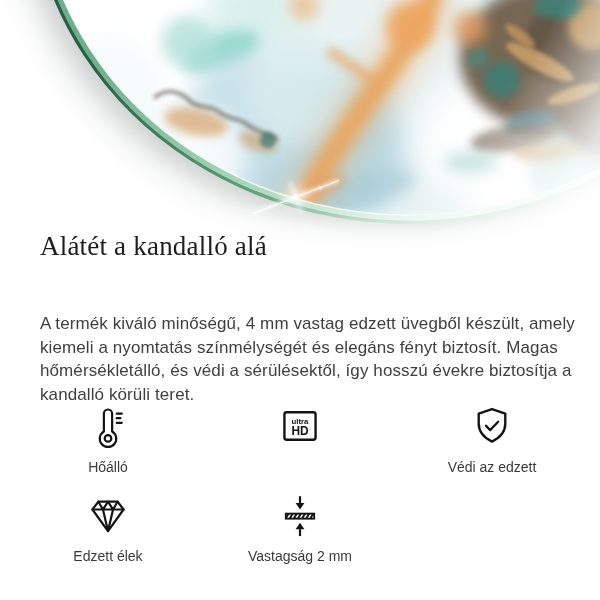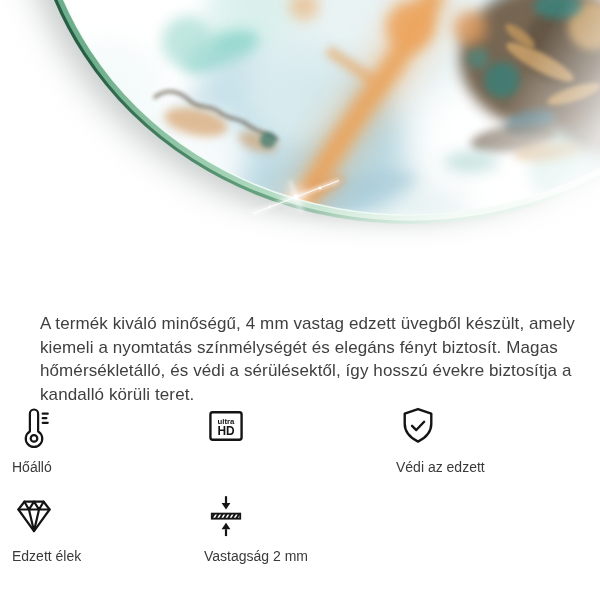--- a/index.html
+++ b/index.html
@@ -17,21 +17,21 @@
     letter-spacing:0.2px;
   }
   .desc{
     position:absolute;left:40px;top:312px;width:540px;margin:0;
     font-size:17px;line-height:23.5px;color:#3f3f3f;letter-spacing:0.1px;
   }
   .features{
     position:absolute;left:12px;top:402px;width:576px;
     display:grid;grid-template-columns:repeat(3,1fr);row-gap:16px;
   }
-  .feature{display:flex;flex-direction:column;align-items:flex-start;}
+  .feature{display:flex;flex-direction:column;align-items:center;}
   .ficon{height:48px;display:flex;align-items:center;justify-content:center;}
   .flabel{margin-top:9px;font-size:14px;color:#3a3a3a;text-align:center;}
   .st{fill:none;stroke:#141414;stroke-width:2.4;stroke-linecap:round;stroke-linejoin:round;}
   .stb{fill:none;stroke:#141414;stroke-width:2.6;stroke-linecap:round;stroke-linejoin:round;}
   .fil{fill:#141414;stroke:none;}
   .hatch{stroke:#141414;stroke-width:3.2;stroke-linecap:butt;}
   .hatch2{stroke:#141414;stroke-width:2.2;stroke-linecap:butt;}
   .hdtxt{fill:#141414;font-family:"Liberation Sans",sans-serif;text-anchor:middle;}
 </style>
 </head>
@@ -146,21 +146,21 @@
         <line x1="253" y1="213.5" x2="339" y2="180.5" stroke="#ffffff" stroke-width="2.5" opacity="0.95" filter="url(#f2)"></line>
         <line x1="253" y1="213.5" x2="339" y2="180.5" stroke="#ffffff" stroke-width="1"></line>
         <line x1="289.9" y1="181.1" x2="302.1" y2="212.9" stroke="#ffffff" stroke-width="2" opacity="0.9" filter="url(#f2)"></line>
         <circle cx="296" cy="197" r="2.6" fill="#ffffff"></circle>
         <circle cx="320" cy="188" r="1.6" fill="#ffffff" opacity="0.9"></circle>
         <circle cx="270" cy="207" r="1.4" fill="#ffffff" opacity="0.8"></circle>
       </g>
     </svg>
   </div>
 
-  <h1 class="heading"><br></h1>
+  <h1 class="heading"><span>Alátét a kandalló alá</span><br></h1>
 
   <p class="desc">A termék kiváló minőségű, 4 mm vastag edzett üvegből készült, amely kiemeli a nyomtatás színmélységét és elegáns fényt biztosít. Magas hőmérsékletálló, és védi a sérülésektől, így hosszú évekre biztosítja a kandalló körüli teret.</p>
 
   <div class="features">
 
     <div class="feature">
       <div class="ficon">
         <svg width="44" height="44" viewBox="0 0 48 48">
           <path class="st" d="M19.5 30 V10.5 a4.5 4.5 0 0 1 9 0 V30 a9 9 0 1 1 -9 0 Z"></path>
           <circle class="st" cx="24" cy="37.5" r="3.6" stroke-width="2.2"></circle>

